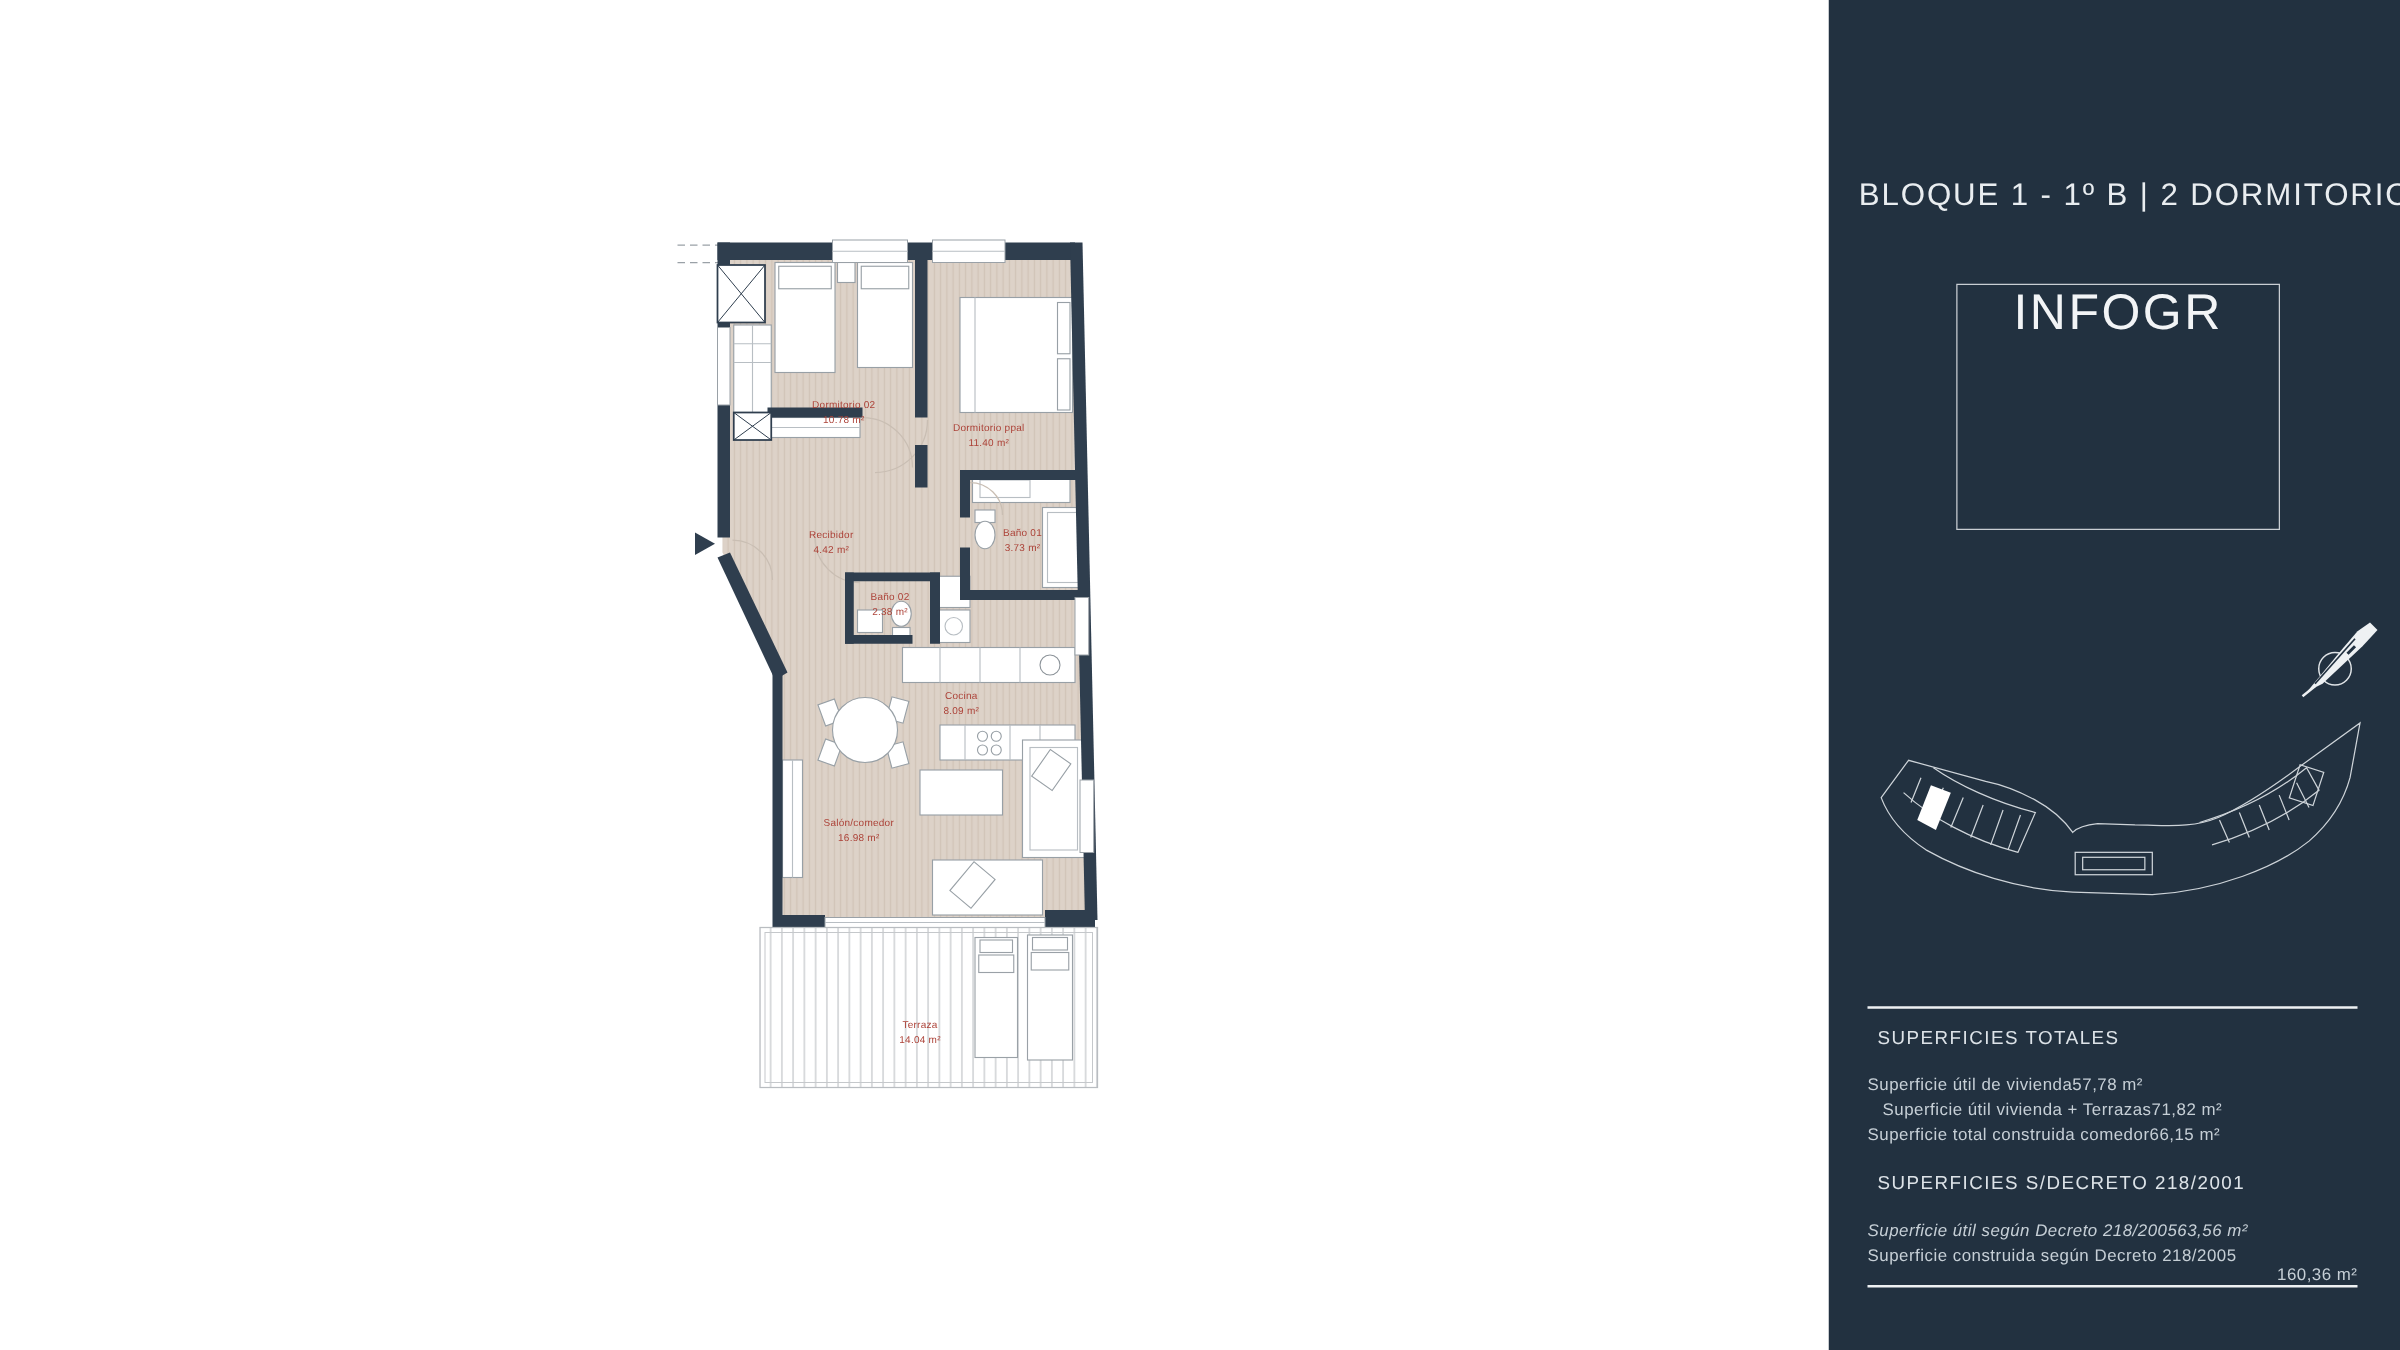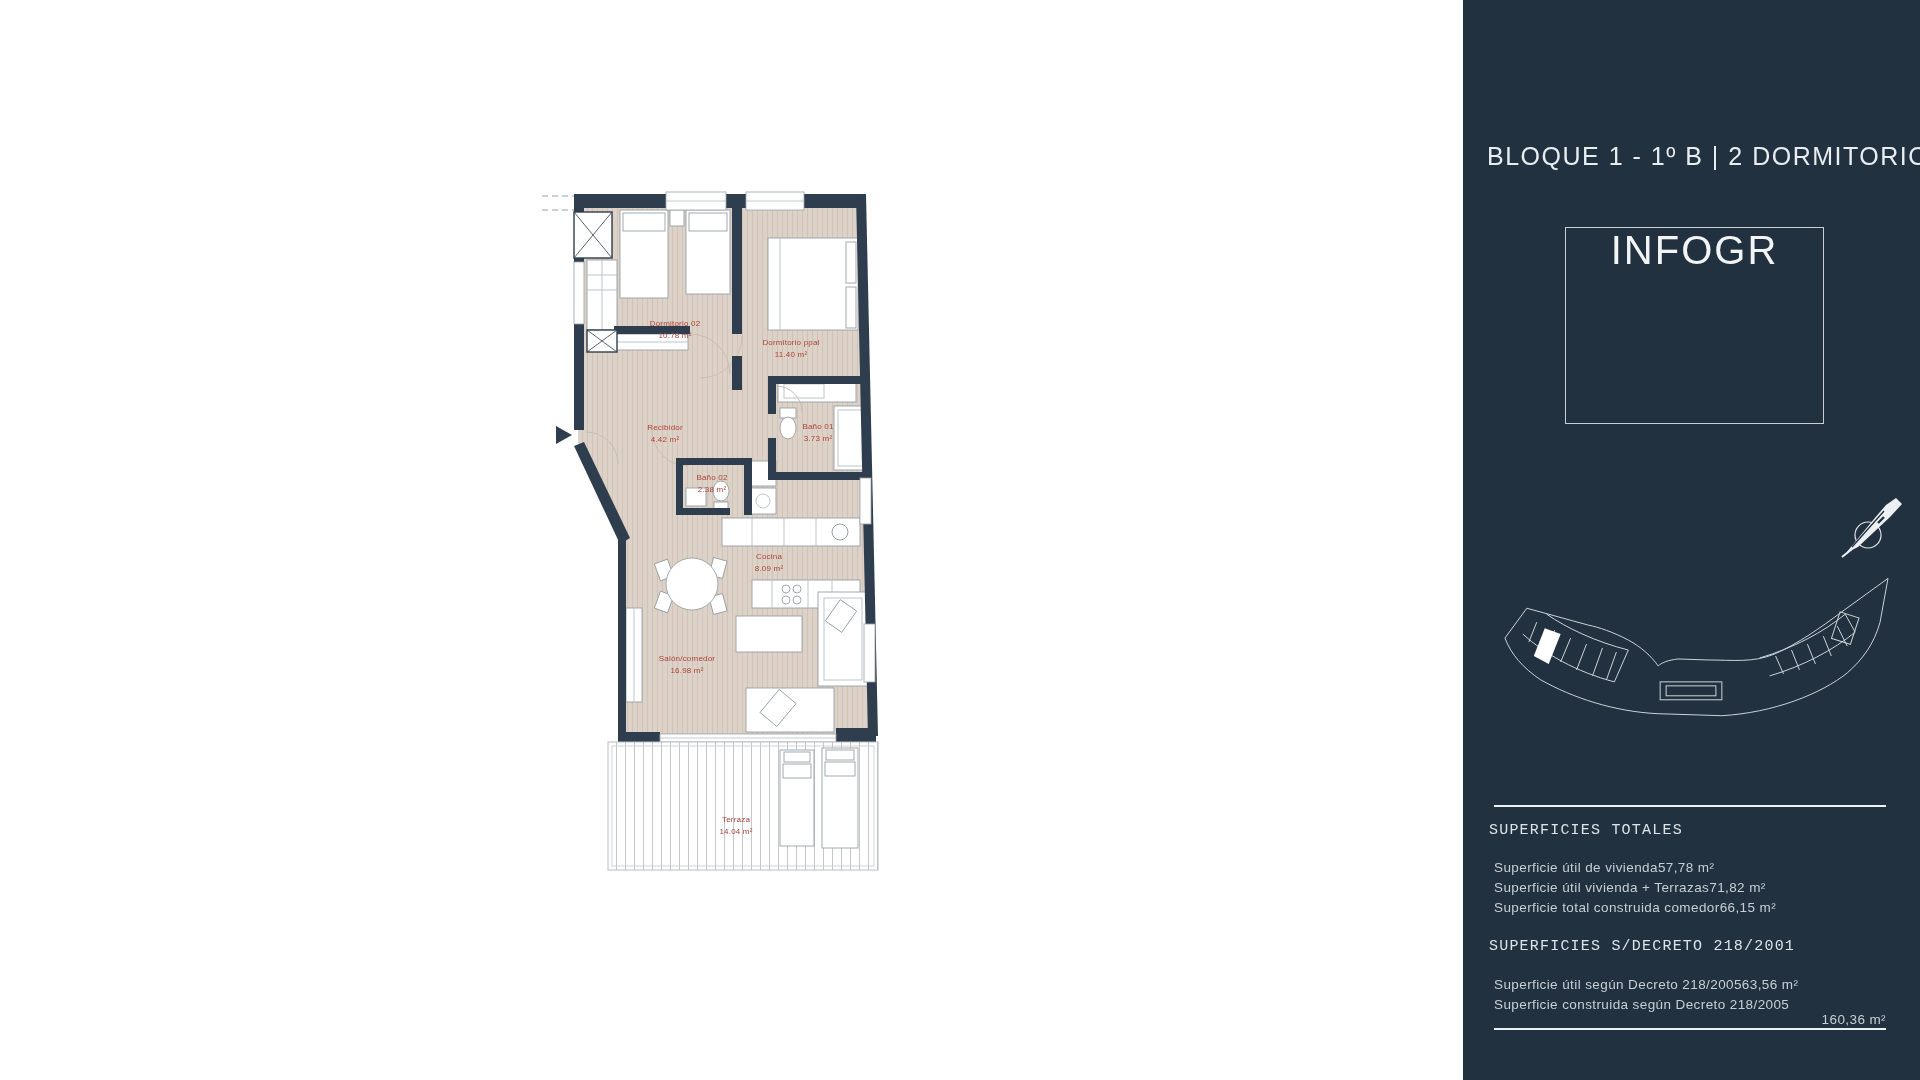--- a/index.html
+++ b/index.html
@@ -12,21 +12,21 @@
   
   .sidebar{position:absolute;left:1463px;top:0;width:457px;height:1080px;box-sizing:border-box;}
   .sb-title{position:absolute;left:24px;right:24px;top:142px;text-align:center;
             font-size:25px;letter-spacing:1.5px;font-weight:400;white-space:nowrap;}
   .logo-box{position:absolute;left:102px;top:227px;width:257px;height:195px;
             border:1px solid #c9ced3;display:flex;align-items:flex-start;justify-content:center;}
   .logo-text{font-size:40px;letter-spacing:2px;color:#f2f4f6;}
   .pen{position:absolute;left:375px;top:495px;width:70px;height:66px;}
   .sketch{position:absolute;left:30px;top:570px;width:398px;height:170px;}
   .rule{position:absolute;left:31px;width:392px;height:0;border-top:2px solid #eef1f3;}
-  .sec-head{position:absolute;left:26px;font-size:15px;letter-spacing:1.2px;color:#dde3e8;white-space:nowrap;font-family:Liberation Mono, monospace;}
+  .sec-head{position:absolute;left:39px;font-size:15px;letter-spacing:1.2px;color:#dde3e8;white-space:nowrap;}
   .srow{position:absolute;left:31px;width:392px;display:flex;
         font-size:13.5px;letter-spacing:.4px;color:#c6cfd6;white-space:nowrap;}
   .srow .val{text-align:right;}
 </style>
 </head>
 <body>
 
 <div class="page">
 
   <svg class="plan" viewBox="0 0 350 700">
@@ -245,32 +245,32 @@
     </svg>
 
     <div class="rule" style="top:805px;"></div>
 
     <div class="sec-head" style="top:822px;">SUPERFICIES TOTALES</div>
 
     <div class="srow" style="top:860px;">
       <span>Superficie útil de vivienda</span>
       <span class="val">57,78 m²</span>
     </div>
-    <div class="srow" style="top:880px;">
+    <div class="srow" style="top:880px;margin-left:12px;">
       <span>Superficie útil vivienda + Terrazas</span>
       <span class="val">71,82 m²</span>
     </div>
     <div class="srow" style="top:900px;">
       <span>Superficie total construida comedor</span>
       <span class="val">66,15 m²</span>
     </div>
 
     <div class="sec-head" style="top:938px;">SUPERFICIES S/DECRETO 218/2001</div>
 
-    <div class="srow" style="top:977px;">
+    <div class="srow" style="top:977px;font-style:italic;">
       <span>Superficie útil según Decreto 218/2005</span>
       <span class="val">63,56 m²</span>
     </div>
     <div class="srow" style="top:997px;flex-direction:column;">
       <span>Superficie construida según Decreto 218/2005</span>
       <span class="val">160,36 m²</span>
     </div>
 
     <div class="rule" style="top:1028px;"></div>
   </div>

